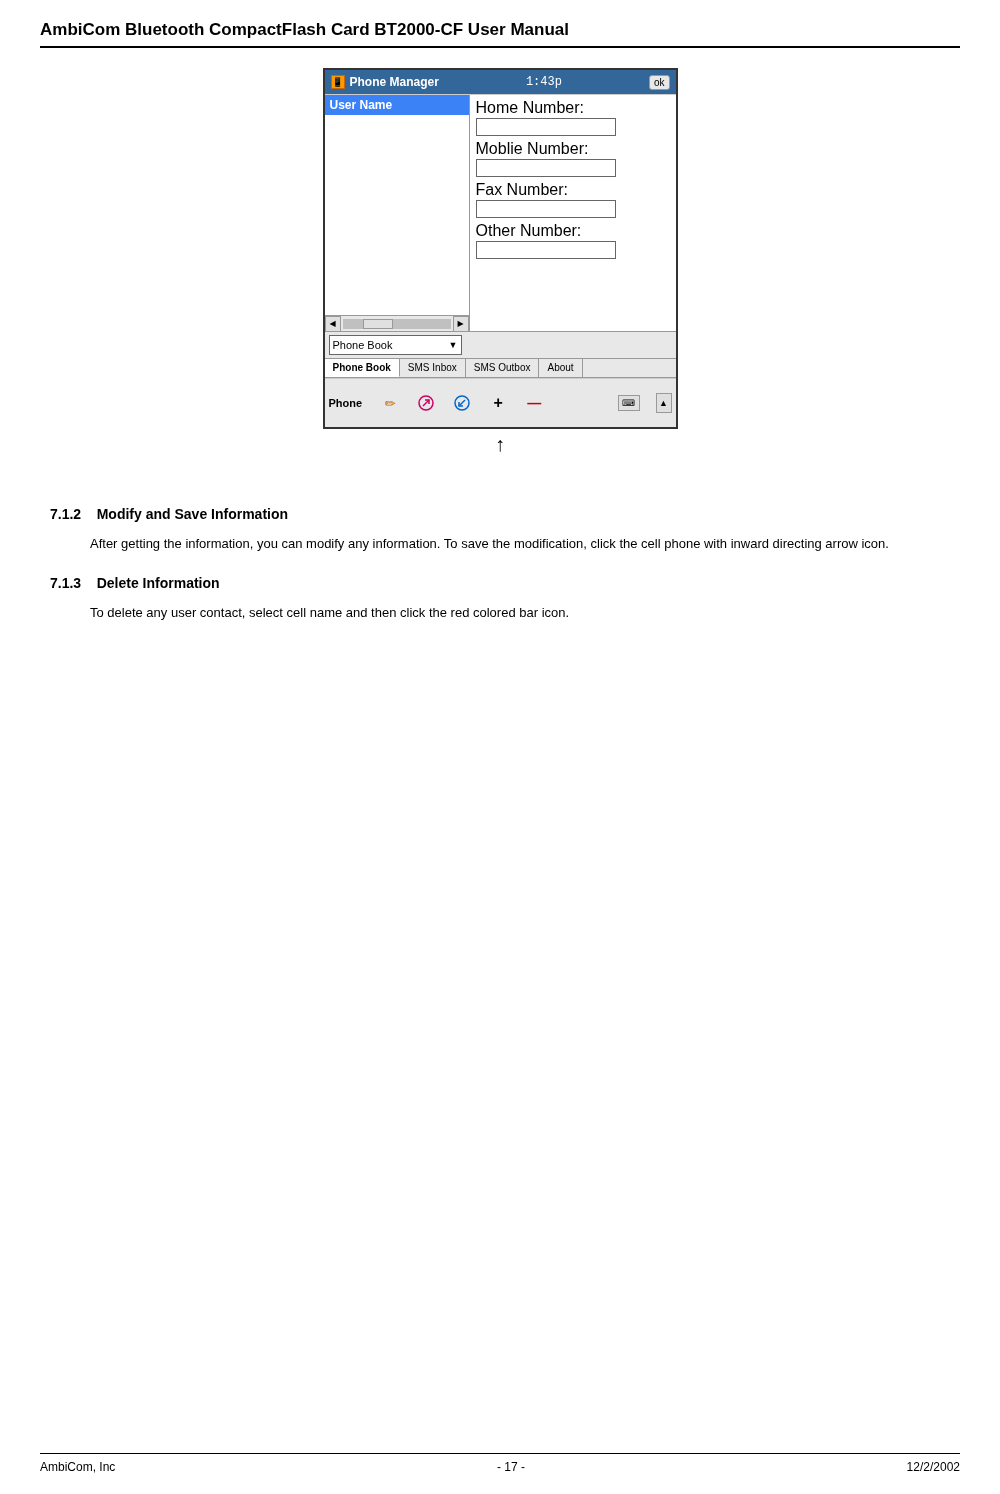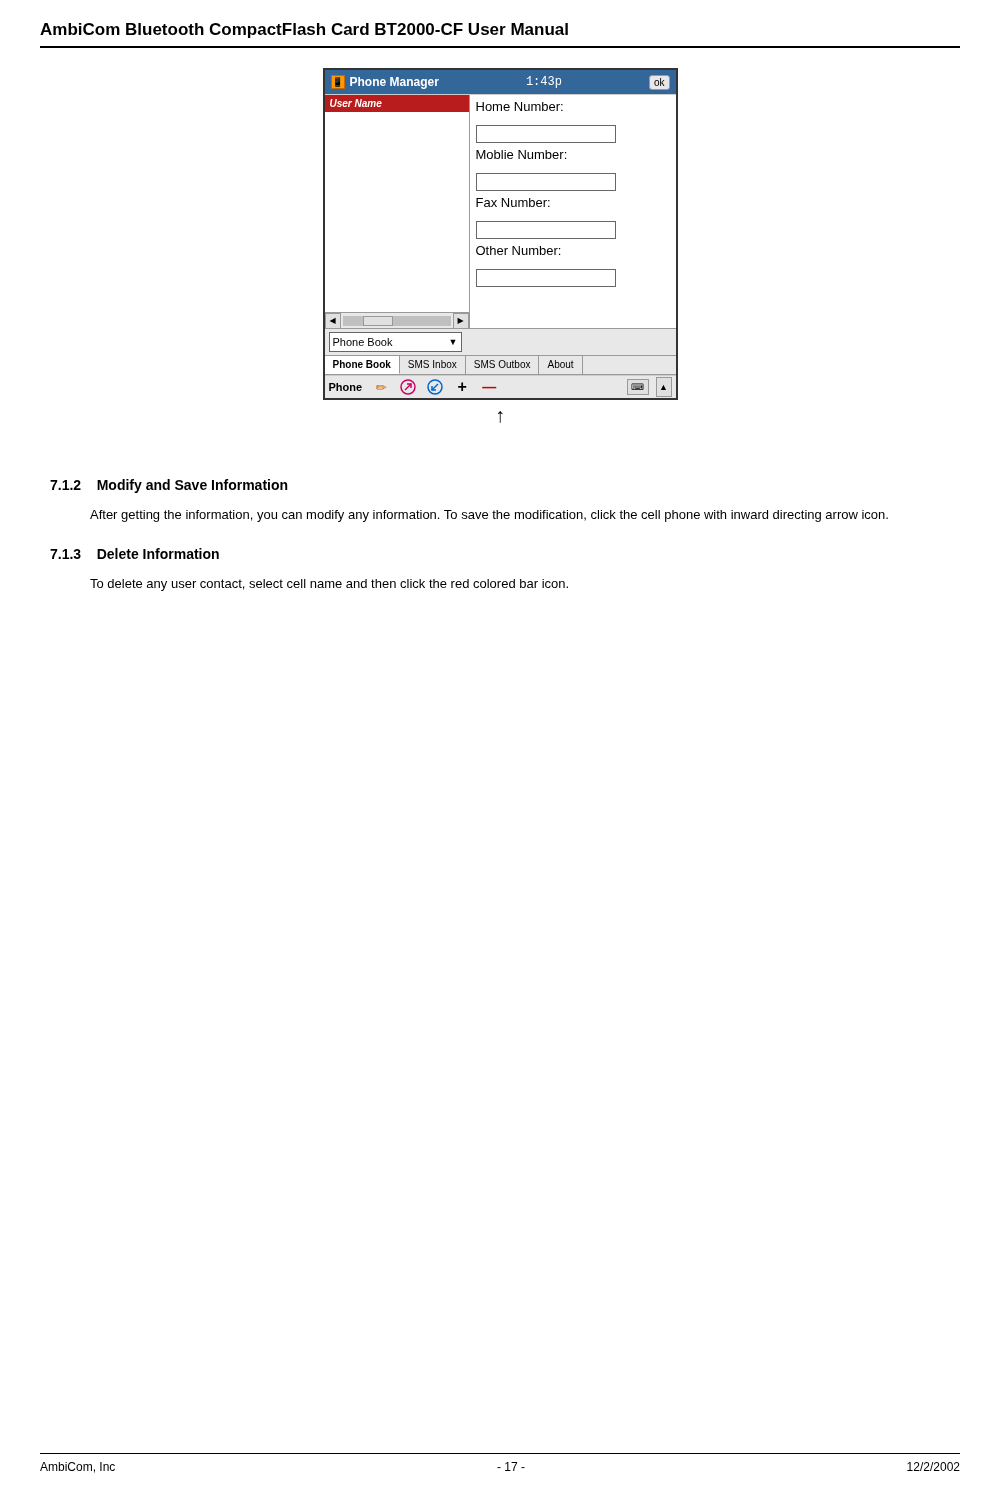--- a/index.html
+++ b/index.html
@@ -100,27 +100,26 @@
     }
 
     
     .left-panel {
       width: 145px;
       border-right: 1px solid #999;
       background: #fff;
     }
 
     .user-name-header {
-      background: #b91c1c;
+      background: #3b82f6;
       color: white;
-      font-size: 10px;
+      font-size: 12px;
       font-weight: bold;
       padding: 3px 5px;
       text-align: left;
-      font-style: italic;
     }
 
     .user-list-area {
       height: 200px;
       background: #fff;
     }
 
     .scroll-bar-h {
       display: flex;
       align-items: center;
@@ -180,23 +179,23 @@
       flex: 1;
       padding: 4px 6px;
       background: #fff;
     }
 
     .field-group {
       margin-bottom: 4px;
     }
 
     .field-label {
-      font-size: 13px;
+      font-size: 16px;
       color: #000;
-      margin-bottom: 11px;
+      margin-bottom: 1px;
     }
 
     .field-input {
       width: 140px;
       height: 18px;
       border: 1px solid #666;
       background: #fff;
       display: block;
     }
 
@@ -221,22 +220,22 @@
       background: #fff;
       border-bottom: 1px solid #fff;
       font-weight: bold;
     }
 
     
     .toolbar-row {
       display: flex;
       align-items: center;
       background: #e8e8e8;
-      padding: 1px 4px;
-      gap: 7px;
+      padding: 14px 4px;
+      gap: 16px;
       border-top: 1px solid #ccc;
     }
 
     .toolbar-label {
       font-size: 11px;
       font-weight: bold;
       margin-right: 2px;
     }
 
     .toolbar-icon {

